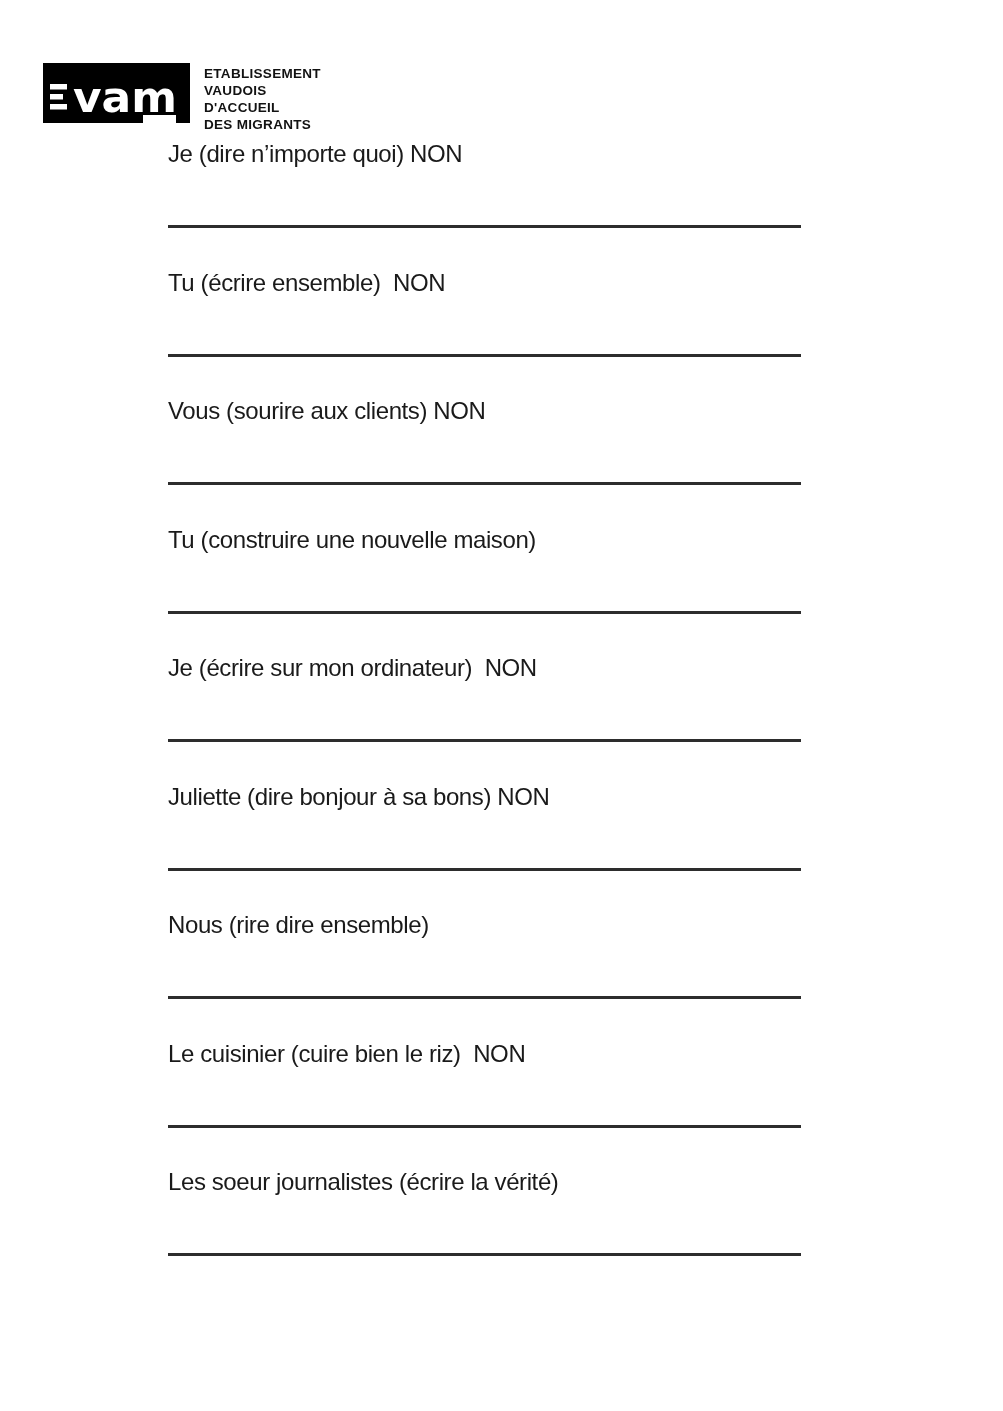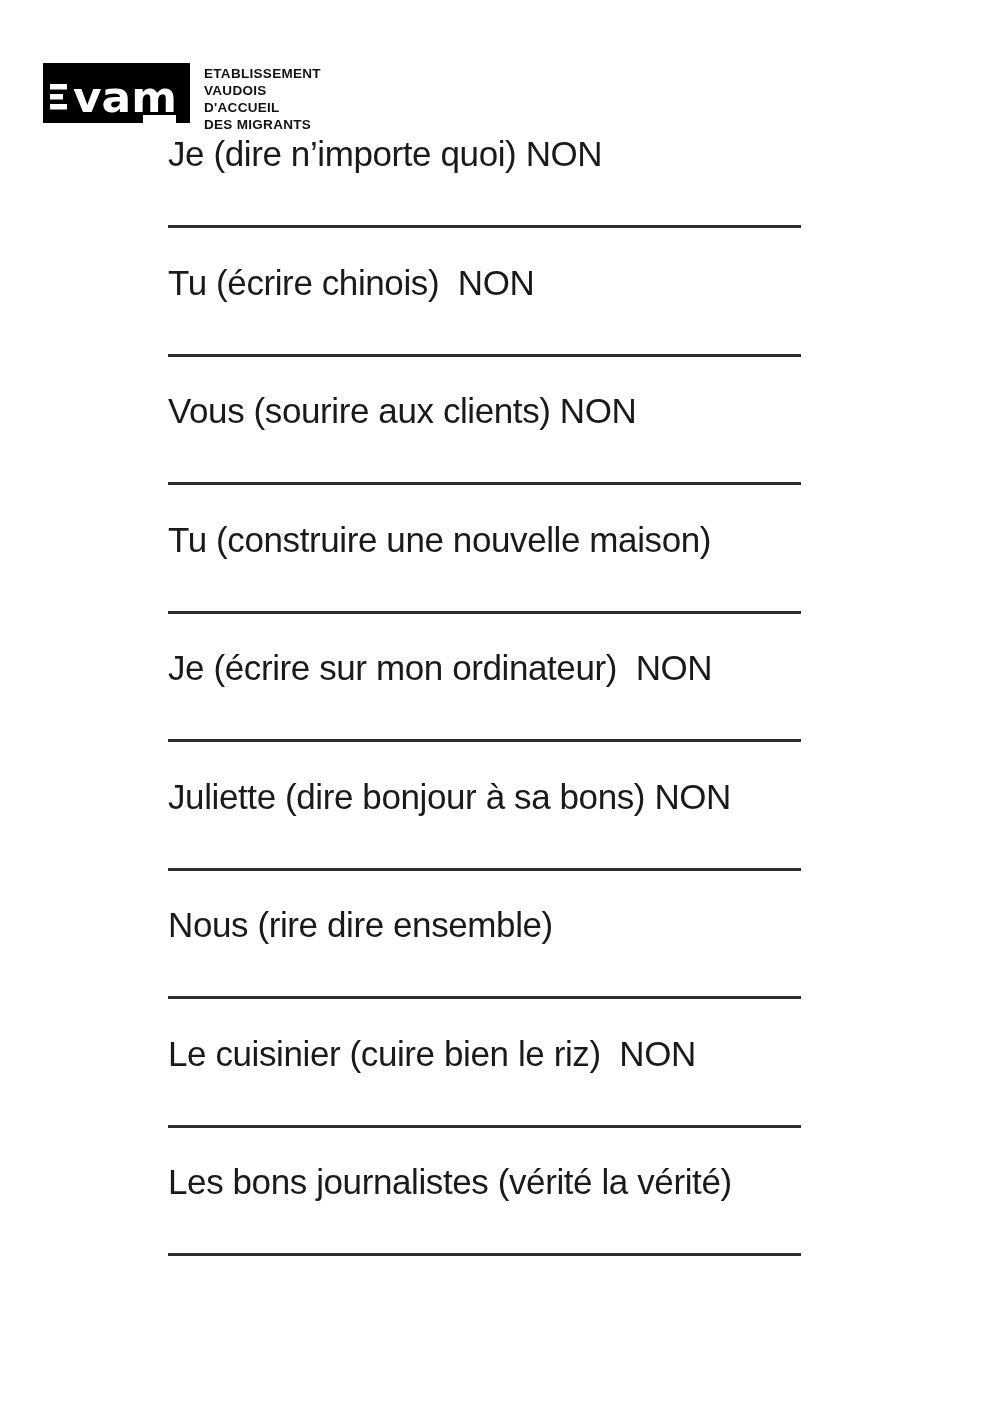--- a/index.html
+++ b/index.html
@@ -41,21 +41,21 @@
     left: 168px;
     top: 137px;
     width: 686px;
   }
   .item {
     position: relative;
     height: 128.5px;
   }
   .prompt {
     margin: 0;
-    font-size: 35px;
+    font-size: 24px;
     line-height: 34px;
     letter-spacing: -0.4px;
     color: #1a1a1a;
     white-space: pre;
   }
   .answer-line {
     position: absolute;
     left: 0;
     right: 0;
     top: 88px;
@@ -86,21 +86,21 @@
       <div>DES MIGRANTS</div>
     </div>
   </header>
 
   <main class="items">
     <section class="item">
       <p class="prompt">Je (dire n’importe quoi) NON</p>
       <div class="answer-line"></div>
     </section>
     <section class="item">
-      <p class="prompt">Tu (écrire chinois)  NON</p>
+      <p class="prompt">Tu (écrire ensemble)  NON</p>
       <div class="answer-line"></div>
     </section>
     <section class="item">
       <p class="prompt">Vous (sourire aux clients) NON</p>
       <div class="answer-line"></div>
     </section>
     <section class="item">
       <p class="prompt">Tu (construire une nouvelle maison)</p>
       <div class="answer-line"></div>
     </section>
@@ -114,18 +114,18 @@
     </section>
     <section class="item">
       <p class="prompt">Nous (rire dire ensemble)</p>
       <div class="answer-line"></div>
     </section>
     <section class="item">
       <p class="prompt">Le cuisinier (cuire bien le riz)  NON</p>
       <div class="answer-line"></div>
     </section>
     <section class="item">
-      <p class="prompt">Les bons journalistes (vérité la vérité)</p>
+      <p class="prompt">Les soeur journalistes (écrire la vérité)</p>
       <div class="answer-line"></div>
     </section>
   </main>
 
 </div>
 
 </body></html>

